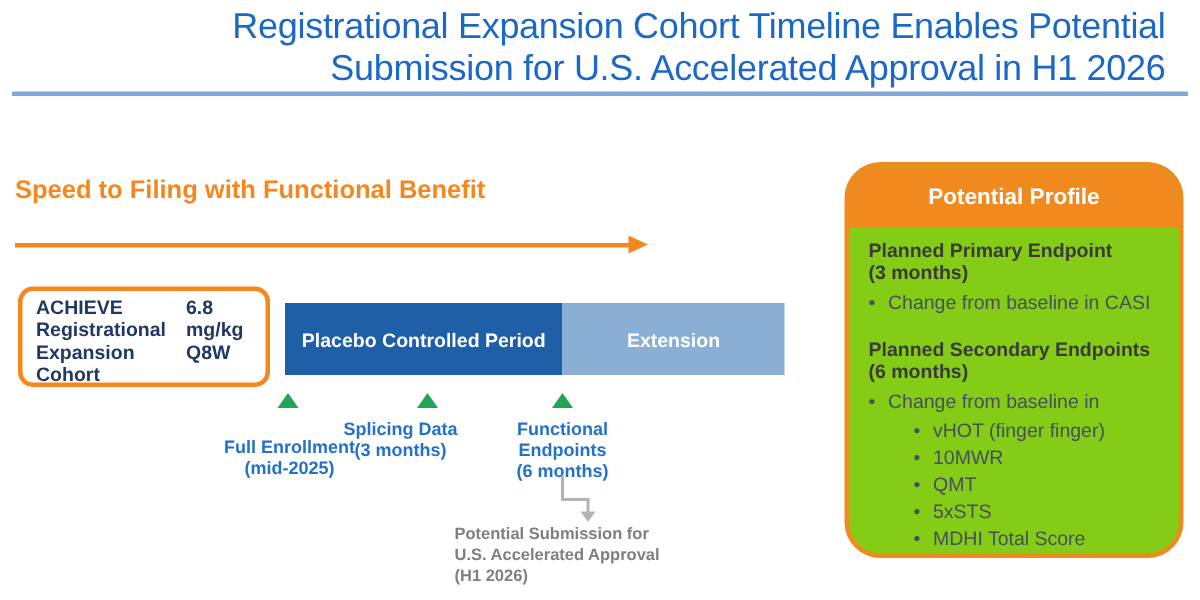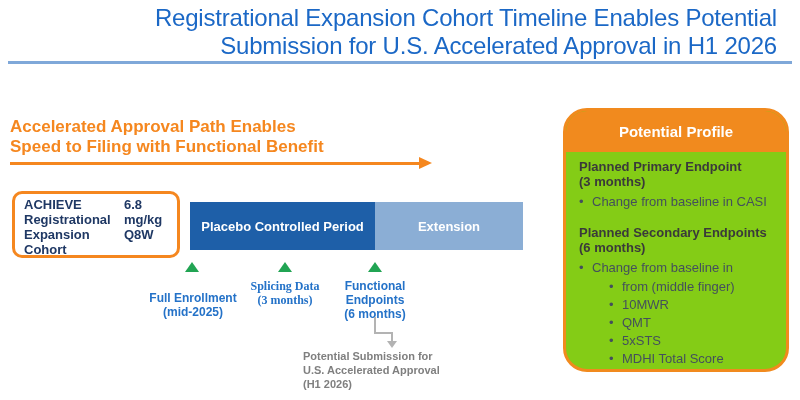--- a/index.html
+++ b/index.html
@@ -63,21 +63,21 @@
     position: absolute; top: 262px; width: 0; height: 0;
     border-left: 7px solid transparent; border-right: 7px solid transparent;
     border-bottom: 10px solid #21A453;
   }
   .tri.t1 { left: 185px; } .tri.t2 { left: 278px; } .tri.t3 { left: 368px; }
 
   .milestone {
     position: absolute; top: 279px; width: 130px; text-align: center;
     color: #2472C8; font-size: 12px; font-weight: 700; line-height: 14px;
   }
-  .milestone.m1 { left: 128px; margin-top: 12px; } .milestone.m2 { left: 220px; font-family: Liberation Serif, serif; } .milestone.m3 { left: 310px; }
+  .milestone.m1 { left: 128px; margin-top: 12px; } .milestone.m2 { left: 202px; } .milestone.m3 { left: 310px; }
 
   
   .conn { position: absolute; background: #B3B3B3; }
   .conn.v1 { left: 374px; top: 317px; width: 2px; height: 17px; }
   .conn.h1 { left: 374px; top: 332px; width: 19px; height: 2px; }
   .conn.v2 { left: 391px; top: 332px; width: 2px; height: 10px; }
   .conn-arrow {
     position: absolute; left: 387px; top: 341px; width: 0; height: 0;
     border-left: 5px solid transparent; border-right: 5px solid transparent;
     border-top: 7px solid #B3B3B3;
@@ -114,21 +114,20 @@
 
 <div class="slide">
 
   <div class="title">
     <div>Registrational Expansion Cohort Timeline Enables Potential</div>
     <div>Submission for U.S. Accelerated Approval in H1 2026</div>
   </div>
   <div class="title-divider"></div>
 
   <div class="path-banner">
-    <div>Accelerated Approval Path Enables</div>
     <div>Speed to Filing with Functional Benefit</div>
   </div>
   <div class="path-arrow-line"></div>
   <div class="path-arrow-head"></div>
 
   <div class="cohort-box">
     <div class="col1">
       <div>ACHIEVE</div>
       <div>Registrational</div>
       <div>Expansion</div>
@@ -198,21 +197,21 @@
         <div>(6 months)</div>
       </div>
       <div class="bullet-row">
         <span class="dot">•</span>
         <span>Change from baseline in</span>
       </div>
 
       <div class="sub-bullets">
         <div class="bullet-row">
           <span class="dot">•</span>
-          <span>from (middle finger)</span>
+          <span>vHOT (finger finger)</span>
         </div>
         <div class="bullet-row">
           <span class="dot">•</span>
           <span>10MWR</span>
         </div>
         <div class="bullet-row">
           <span class="dot">•</span>
           <span>QMT</span>
         </div>
         <div class="bullet-row">

